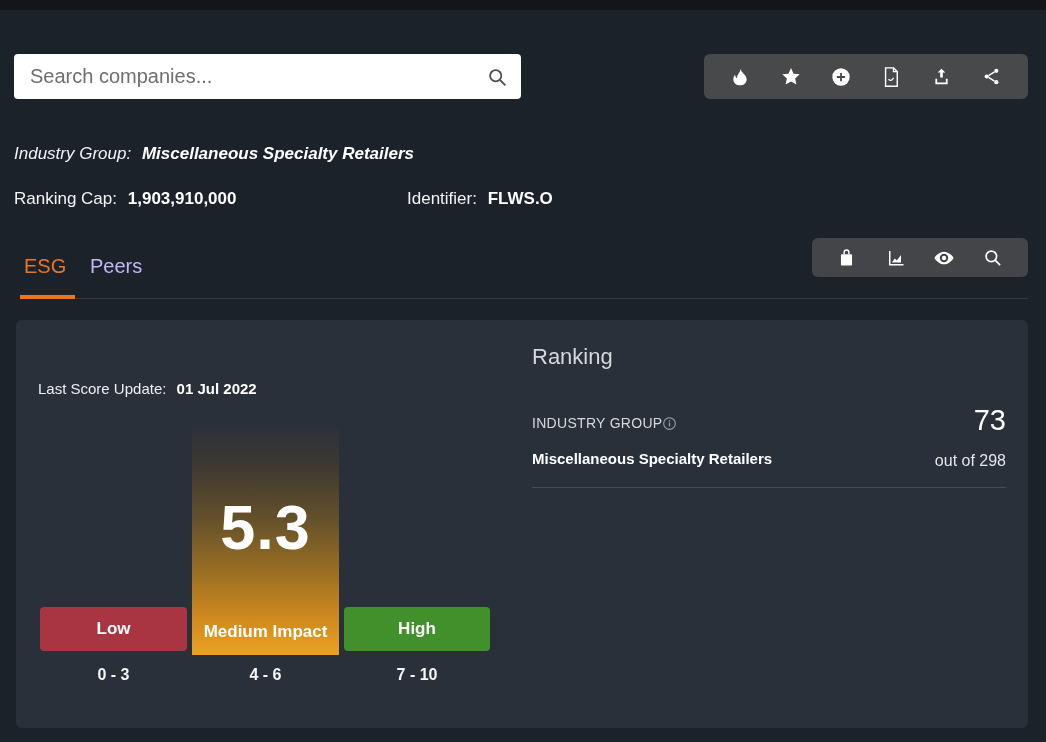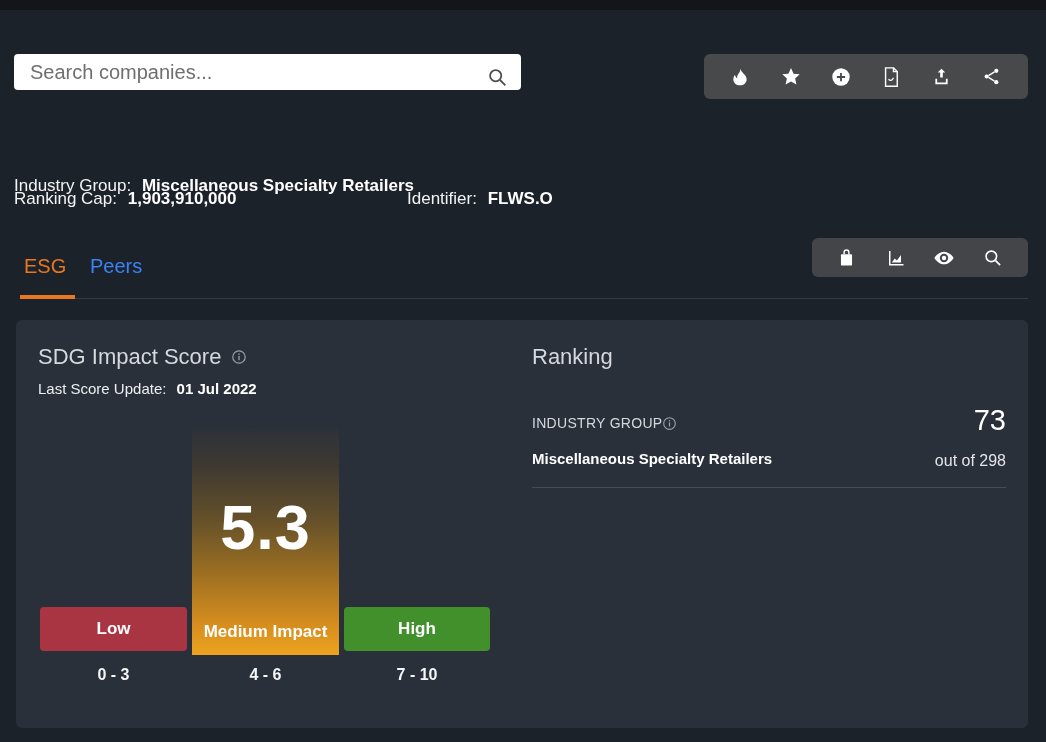--- a/index.html
+++ b/index.html
@@ -10,47 +10,47 @@
     color:#fff;
     position:relative;
     overflow:hidden;
   }
   .abs { position:absolute; }
 
   
   .top-strip { left:0; top:0; width:1046px; height:10px; background:#12151a; }
 
   
-  .search-bar { left:14px; top:54px; width:507px; height:36px; background:#ffffff; border-radius:4px; }
+  .search-bar { left:14px; top:54px; width:507px; height:45px; background:#ffffff; border-radius:4px; }
   .search-bar input {
     width:100%; height:100%; border:none; outline:none; background:transparent;
     font-family:"Liberation Sans", sans-serif; font-size:20px; color:#333;
     padding:0 48px 0 16px; border-radius:4px;
   }
   .search-bar input::placeholder { color:#6f6f6f; }
   .search-bar .input-search-icon { position:absolute; right:13px; top:13px; width:21px; height:21px; cursor:pointer; }
 
   
   .toolbar { background:#48494b; border-radius:6px; display:flex; align-items:center; justify-content:space-evenly; }
   .toolbar-top { left:704px; top:54px; width:324px; height:45px; }
   .toolbar-tabs { left:812px; top:238px; width:216px; height:39px; background:#434549; }
   .icon-btn { width:28px; height:28px; display:flex; align-items:center; justify-content:center; cursor:pointer; }
 
   
-  .info-line1 { left:14px; top:176px; font-size:17px; color:#f2f3f4; }
+  .info-line1 { left:14px; top:144px; font-size:17px; color:#f2f3f4;font-style:italic; }
   .info-line2 { left:14px; top:189px; width:620px; height:24px; font-size:17px; color:#f2f3f4; }
   .info-line2 .identifier-group { position:absolute; left:363px; top:0;margin-left:30px; }
   .bold { font-weight:700; color:#ffffff; }
   .lbl { font-weight:400; }
   .val-gap { margin-left:6px; }
 
   
   .tab { font-size:20px; cursor:pointer; }
   .tab-esg { left:24px; top:255px; color:#e87722; }
-  .tab-peers { left:90px; top:255px; color:#3b82f6; }
+  .tab-peers { left:90px; top:255px; color:#c4b5fd; }
   .tab-underline { left:20px; top:295px; width:55px; height:4px; background:#e87722; }
   .tab-hairline { left:20px; top:298px; width:1008px; height:1px; background:#343b44; }
 
   
   .card { left:16px; top:320px; width:1012px; height:408px; background:#2a3039; border-radius:6px; }
 
   .sdg-title-row { left:22px; top:24px; display:flex; align-items:center; gap:10px; }
   .panel-title { font-size:22px; color:#d5d8dc; font-weight:400; }
   .last-update { left:22px; top:60px; font-size:15px; color:#eceef0; }
 
@@ -180,30 +180,20 @@
   <span class="icon-btn">
     <svg width="20" height="20" viewBox="0 0 24 24">
       <circle cx="10" cy="10" r="6.3" fill="none" stroke="#fff" stroke-width="2"></circle>
       <line x1="14.8" y1="14.8" x2="20.5" y2="20.5" stroke="#fff" stroke-width="2"></line>
     </svg>
   </span>
 </div>
 
 <div class="abs card">
 
-  <div class="abs sdg-title-row">
-    <span class="panel-title">SDG Impact Score</span>
-    <span>
-      <svg width="16" height="16" viewBox="0 0 24 24">
-        <circle cx="12" cy="12" r="9.3" fill="none" stroke="#9aa0a6" stroke-width="1.8"></circle>
-        <rect x="11" y="10.3" width="2" height="6.5" fill="#9aa0a6"></rect>
-        <rect x="11" y="6.7" width="2" height="2" fill="#9aa0a6"></rect>
-      </svg>
-    </span>
-  </div>
   <div class="abs last-update">
     <span class="lbl">Last Score Update:</span>
     <span class="bold val-gap">01 Jul 2022</span>
   </div>
 
   <div class="abs seg-medium-bar">
     <div class="score-value">5.3</div>
     <div class="seg-medium-label">Medium Impact</div>
   </div>
   <div class="abs seg-low">

